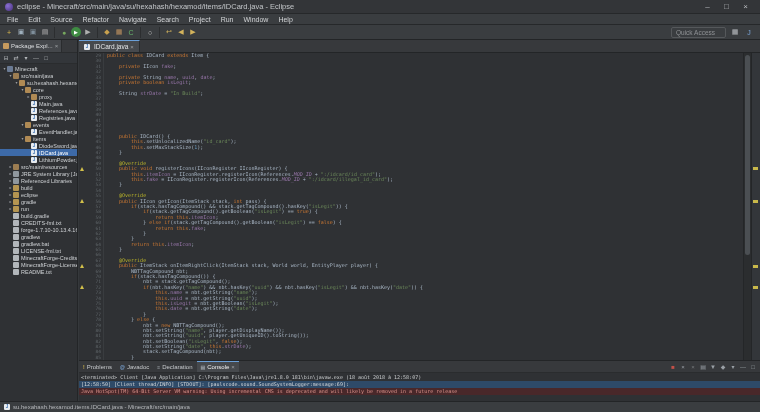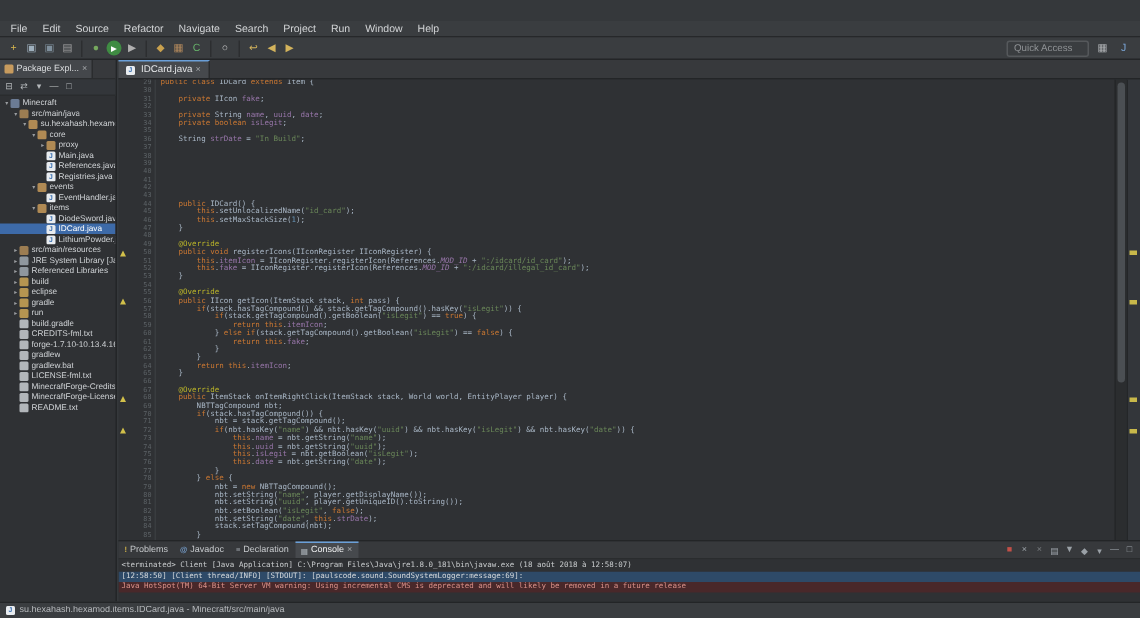--- a/index.html
+++ b/index.html
@@ -108,20 +108,29 @@
              border-top:1px solid #232527;display:flex;align-items:center;gap:3px;padding:0 4px;box-sizing:border-box;}
   .sicon{width:6px;height:6px;background:#e8ecf0;color:#3a6fb0;font-size:4.5px;line-height:6px;
          text-align:center;font-weight:bold;border-radius:1px;flex:none;}
   .status-text{font-size:6px;color:#b6b9bc;white-space:nowrap;overflow:hidden;}
 </style>
 </head>
 <body>
 
 <div class="app">
 
+  <div class="titlebar">
+    <span class="app-icon"></span>
+    <span class="title-text">eclipse - Minecraft/src/main/java/su/hexahash/hexamod/items/IDCard.java - Eclipse</span>
+    <span class="win-controls">
+      <span class="win-btn">–</span>
+      <span class="win-btn">□</span>
+      <span class="win-btn">×</span>
+    </span>
+  </div>
 
   <div class="menubar" id="menubar">
       <span class="menu-item">File</span>
       <span class="menu-item">Edit</span>
       <span class="menu-item">Source</span>
       <span class="menu-item">Refactor</span>
       <span class="menu-item">Navigate</span>
       <span class="menu-item">Search</span>
       <span class="menu-item">Project</span>
       <span class="menu-item">Run</span>

